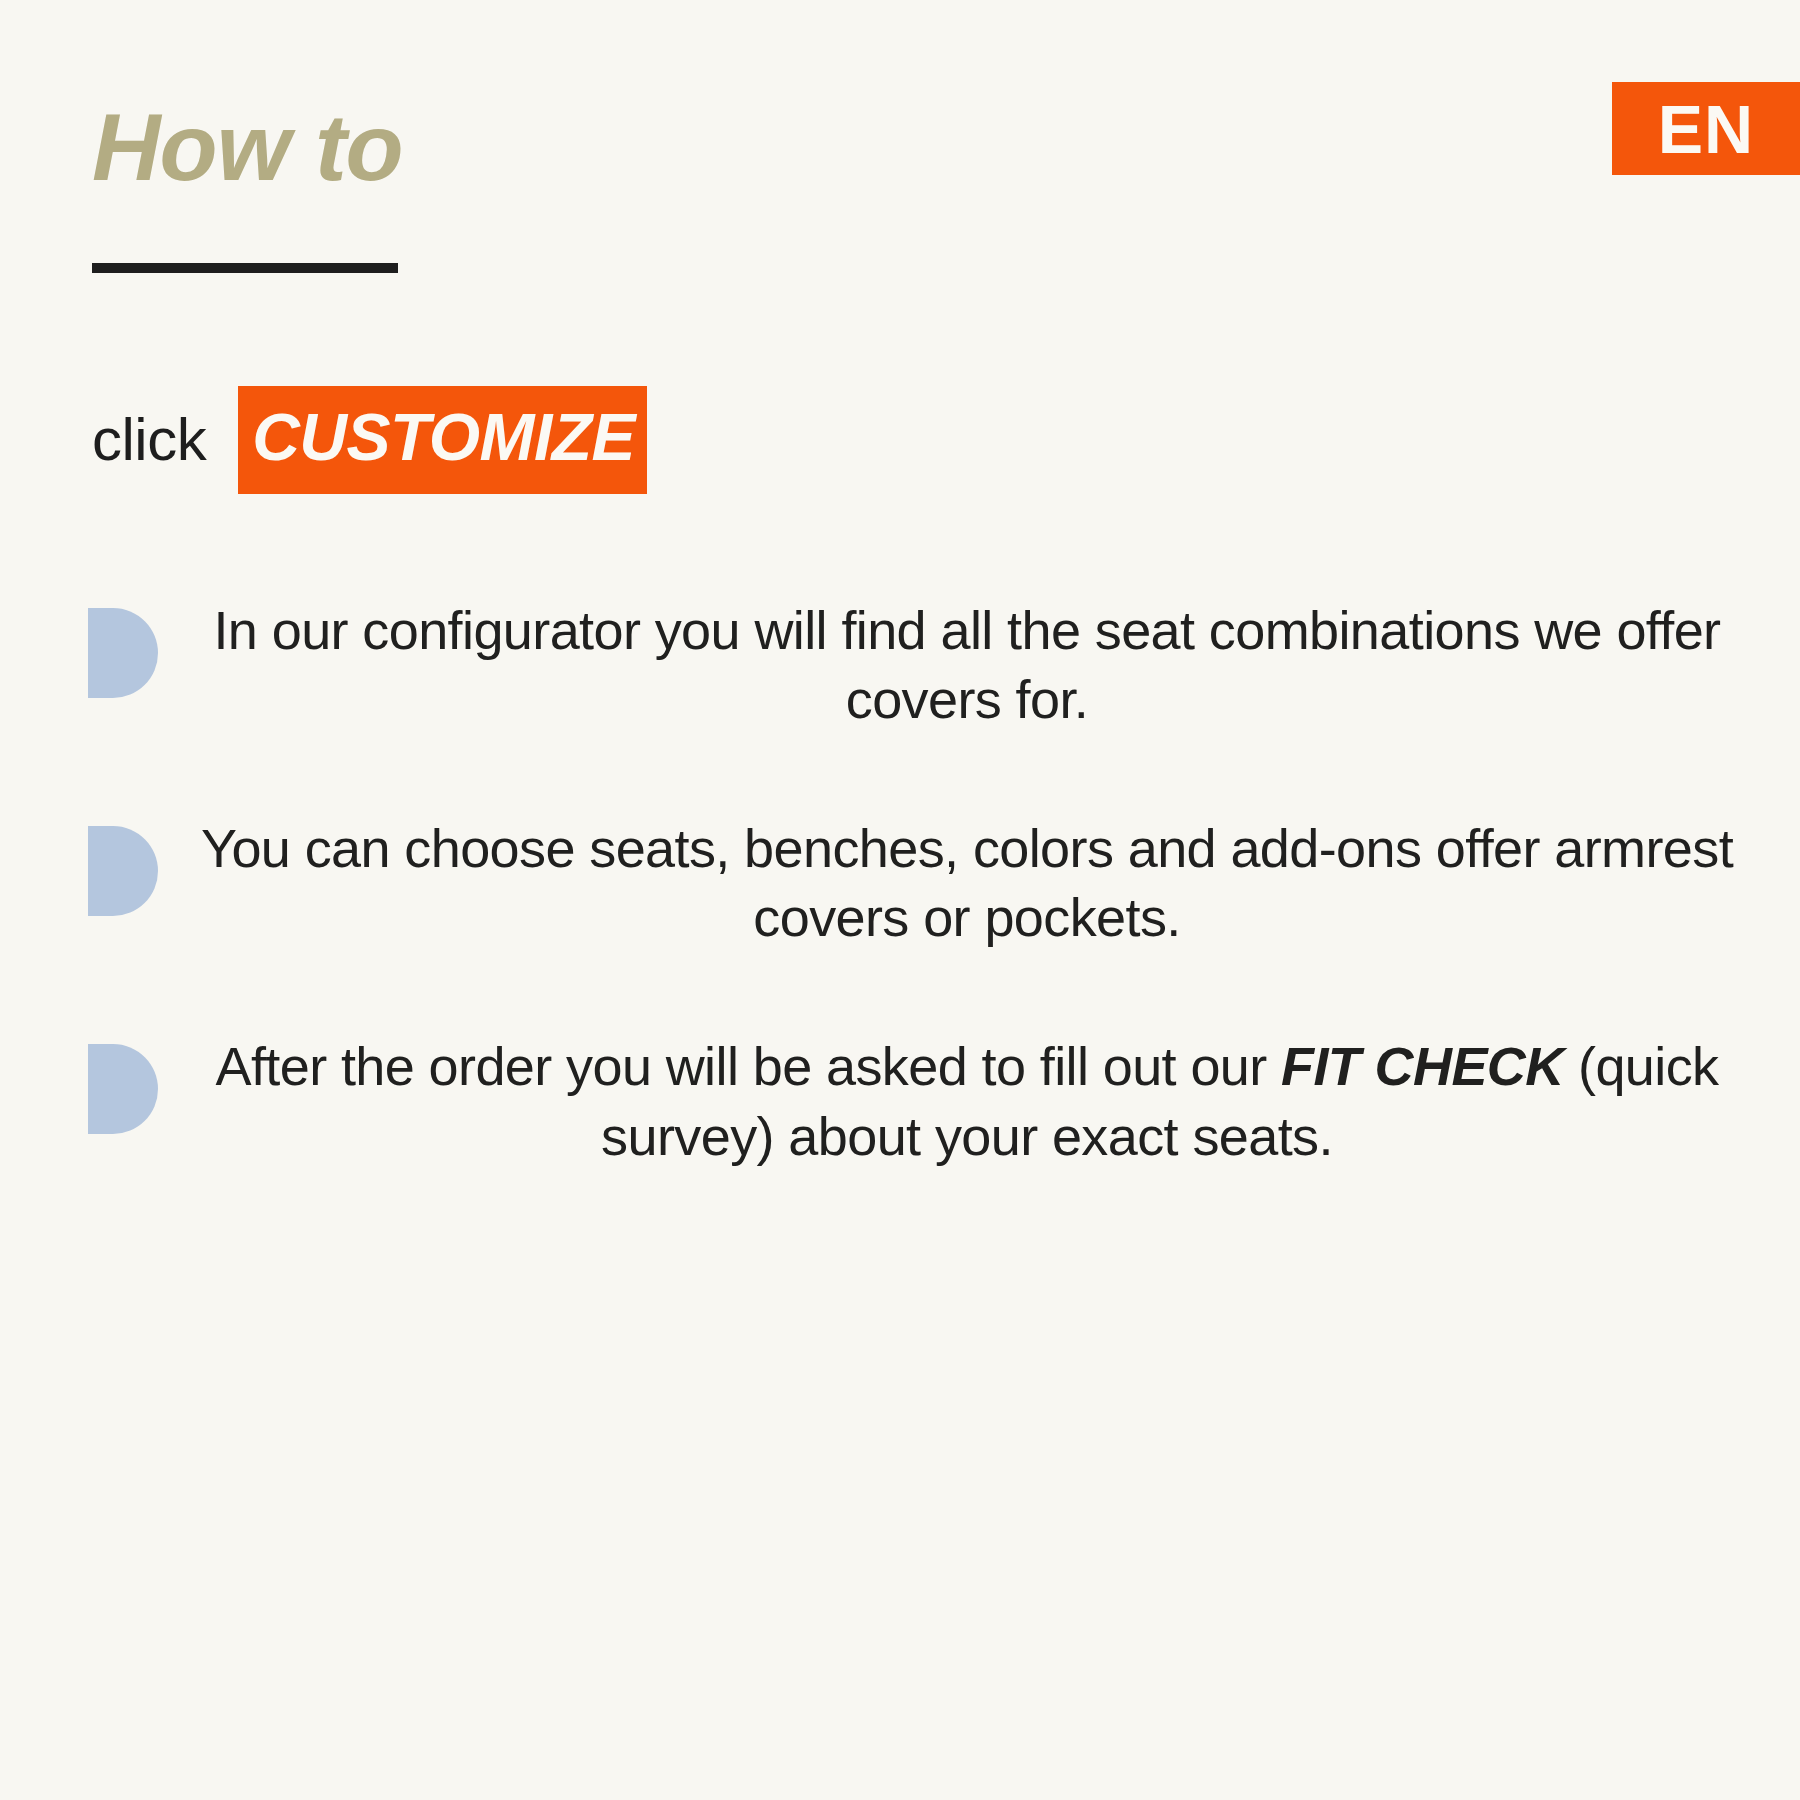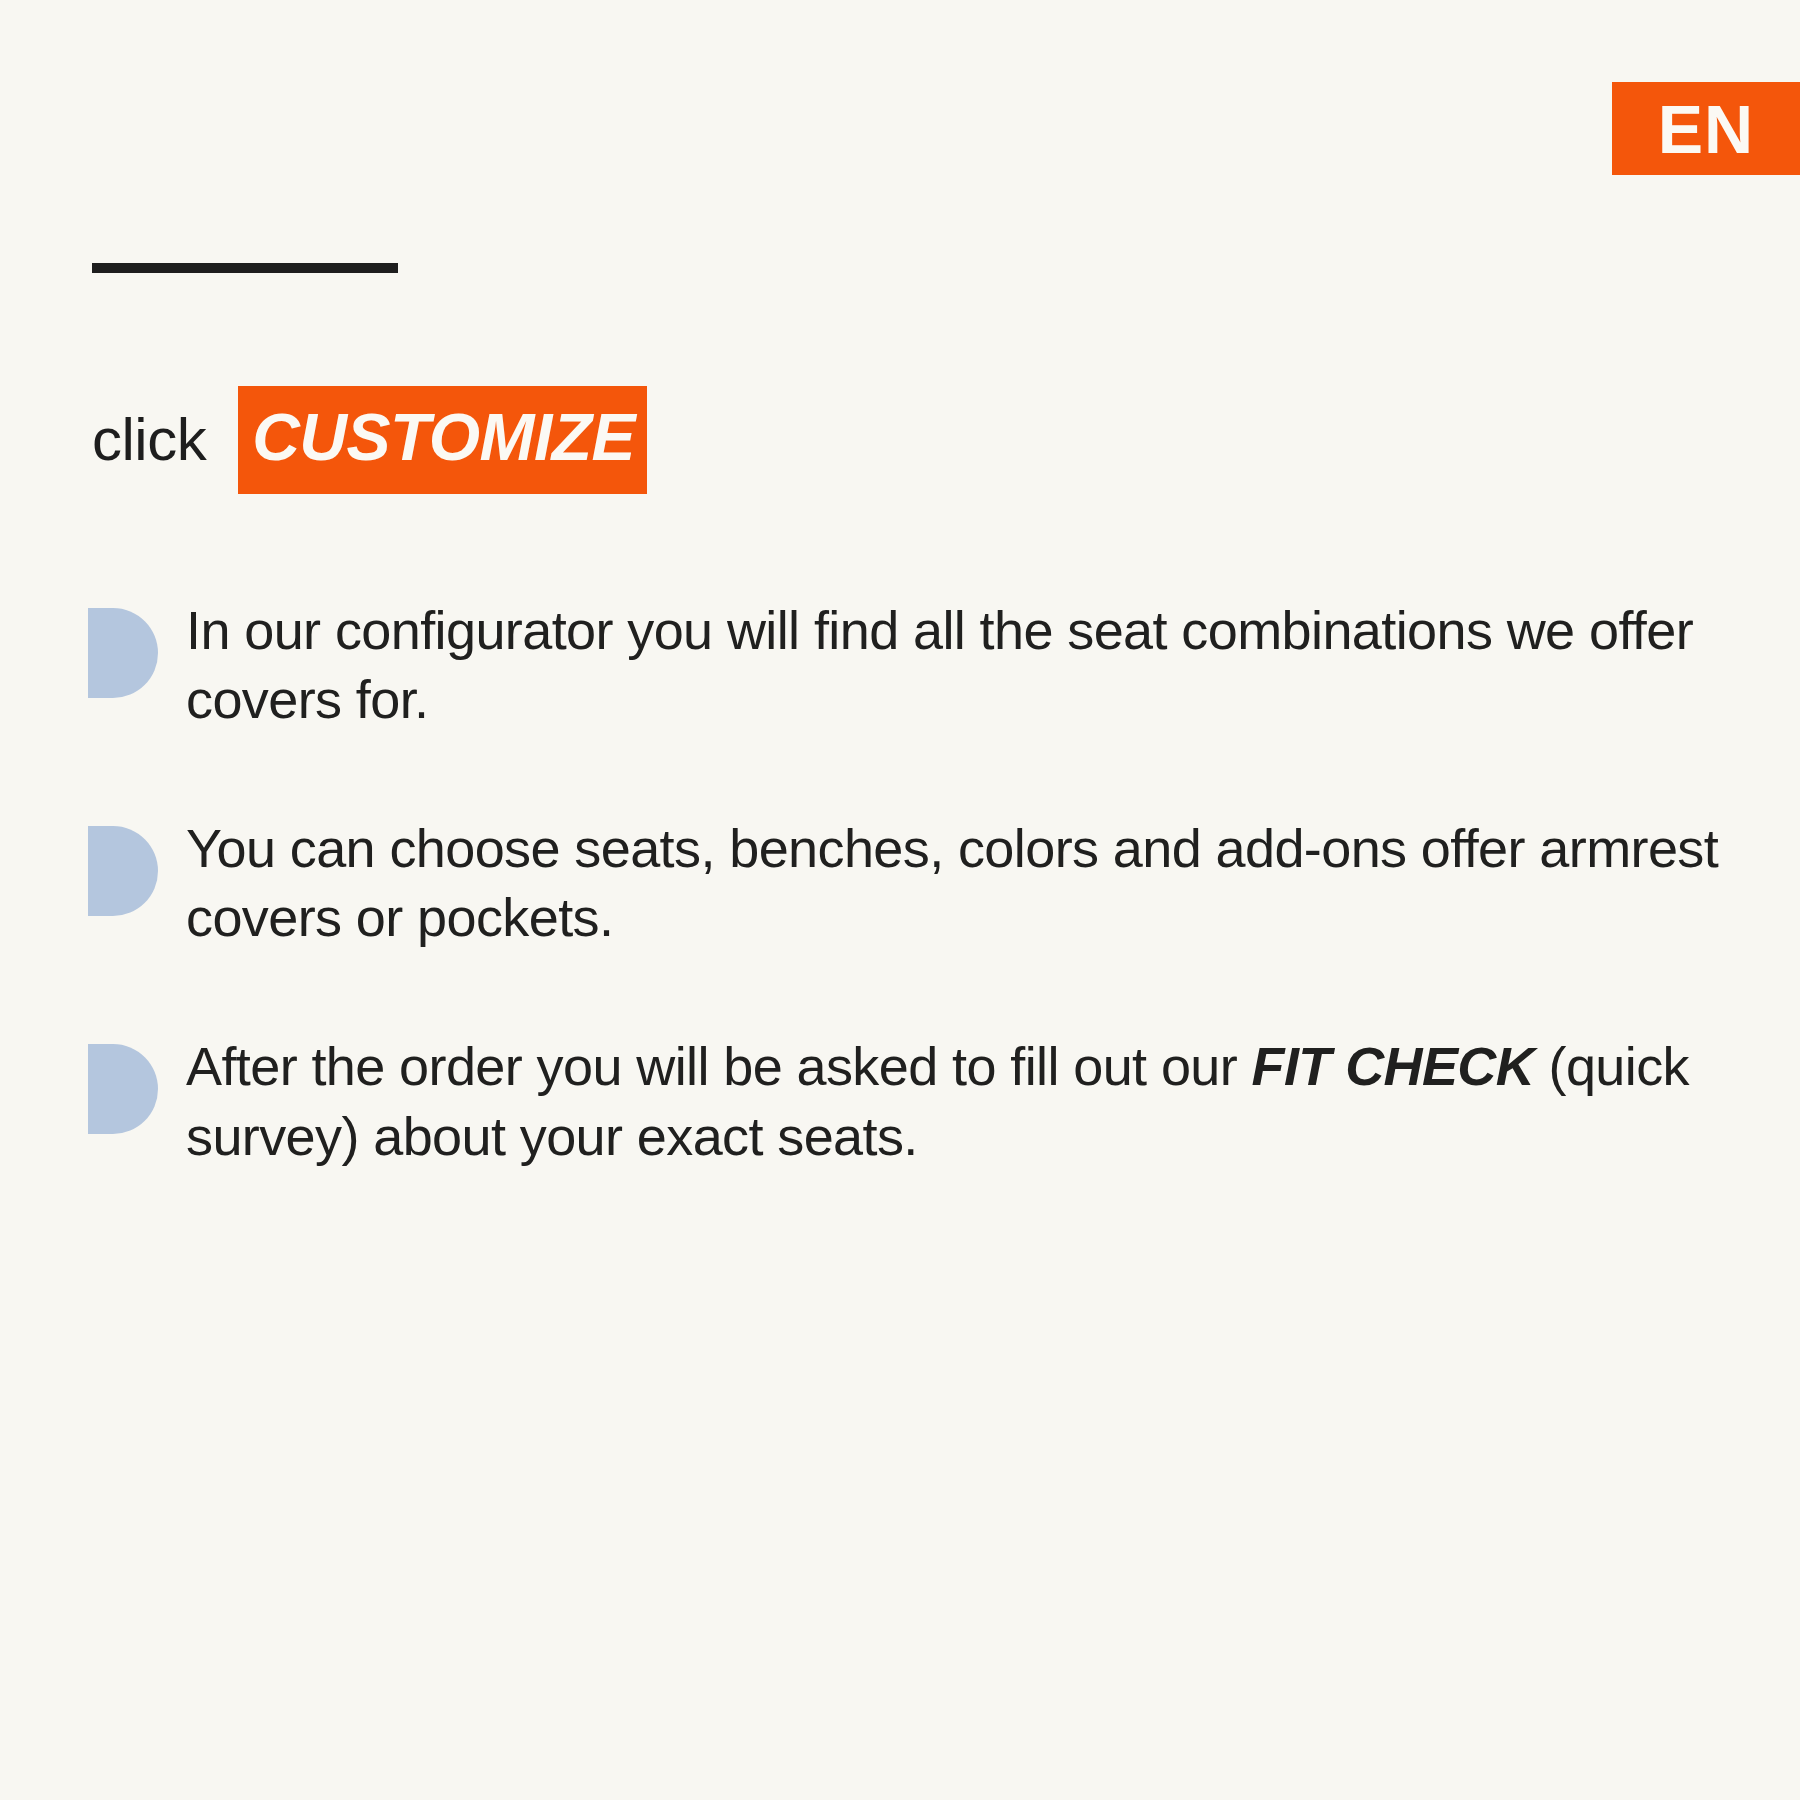--- a/index.html
+++ b/index.html
@@ -96,20 +96,21 @@
     letter-spacing: -0.5px;
     display: inline-block;
   }
 
   
   .bullet-list {
     position: absolute;
     left: 88px;
     top: 596px;
     width: 1660px;
+    text-align: center;
   }
   .bullet-item {
     display: flex;
     align-items: flex-start;
     margin-bottom: 80px;
   }
   .bullet-item:last-child {
     margin-bottom: 0;
   }
   .bullet-marker {
@@ -138,20 +139,21 @@
 </style>
 </head>
 <body>
 
 <div class="page">
 
   <div class="lang-badge">
     <span class="lang-label">EN</span>
   </div>
 
+  <div class="heading">How to</div>
   <div class="heading-rule"></div>
 
   <div class="cta-line">
     <span class="cta-prefix">click</span>
     <span class="cta-highlight">CUSTOMIZE</span>
   </div>
 
   <div class="bullet-list">
 
     <div class="bullet-item">

